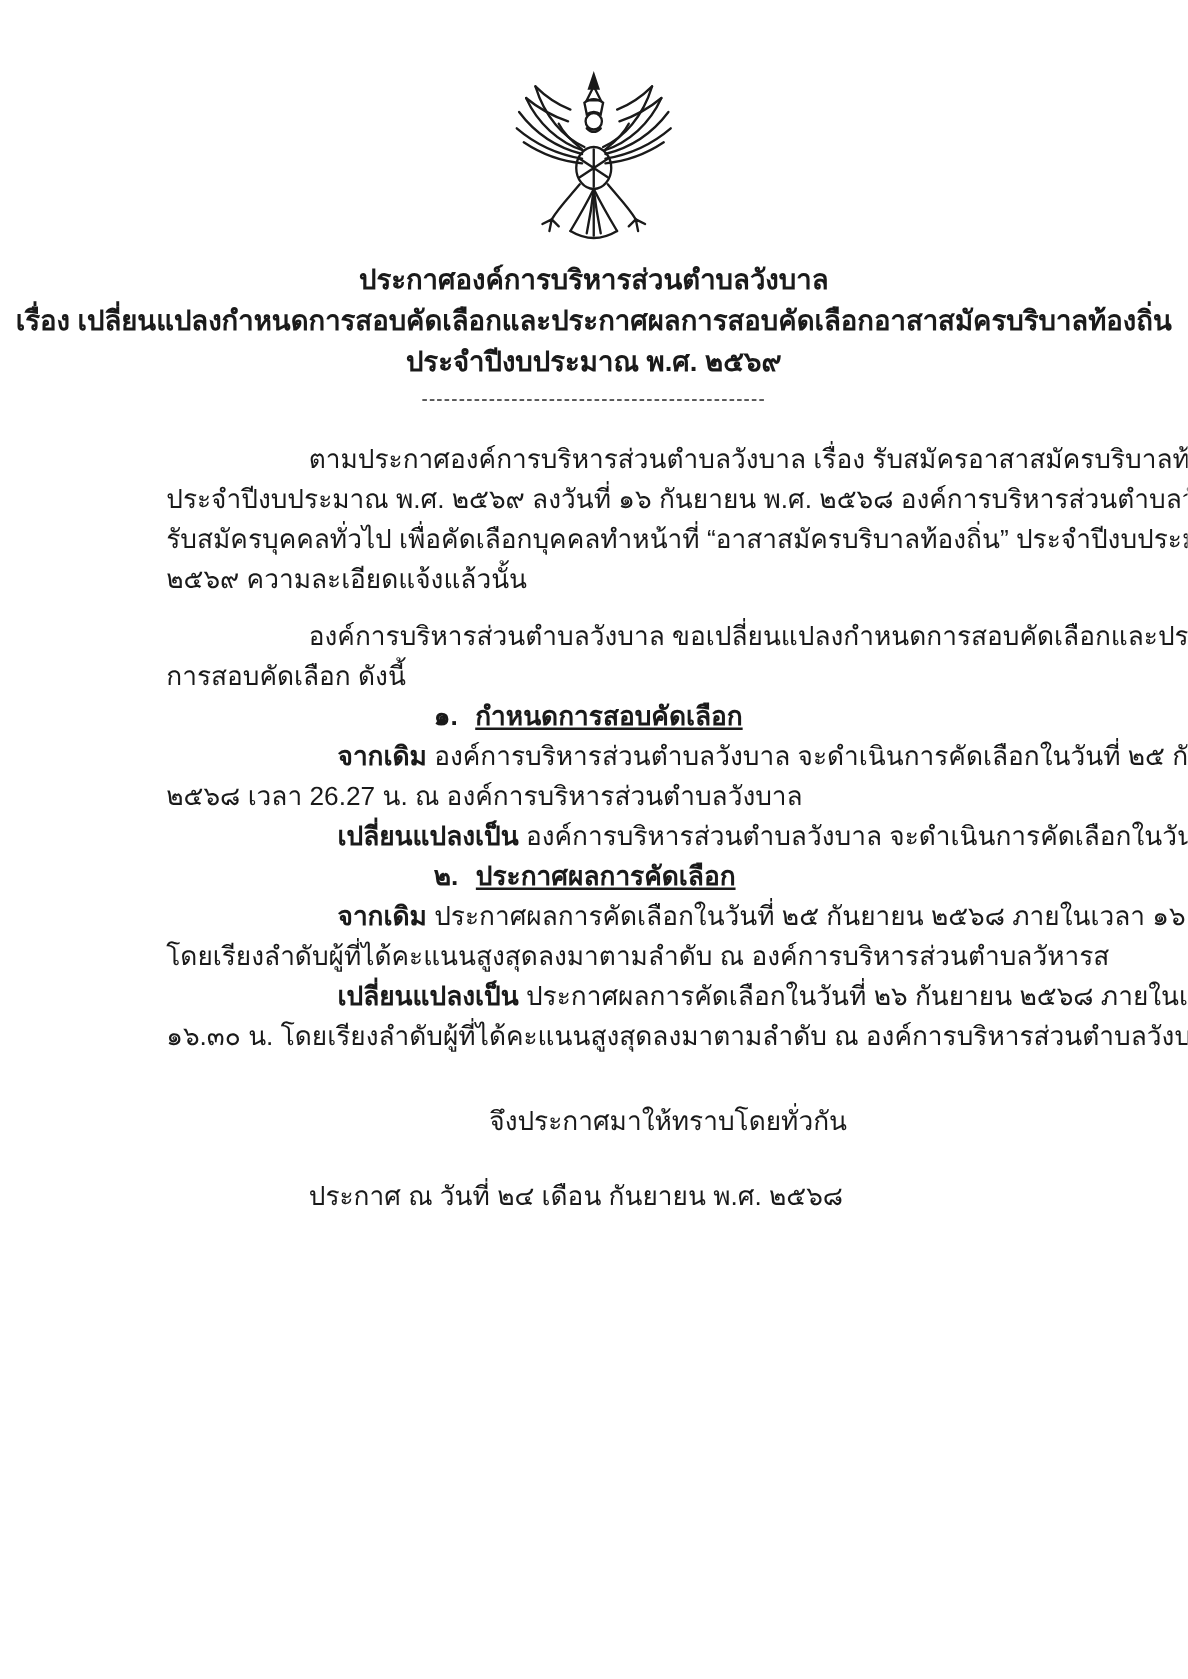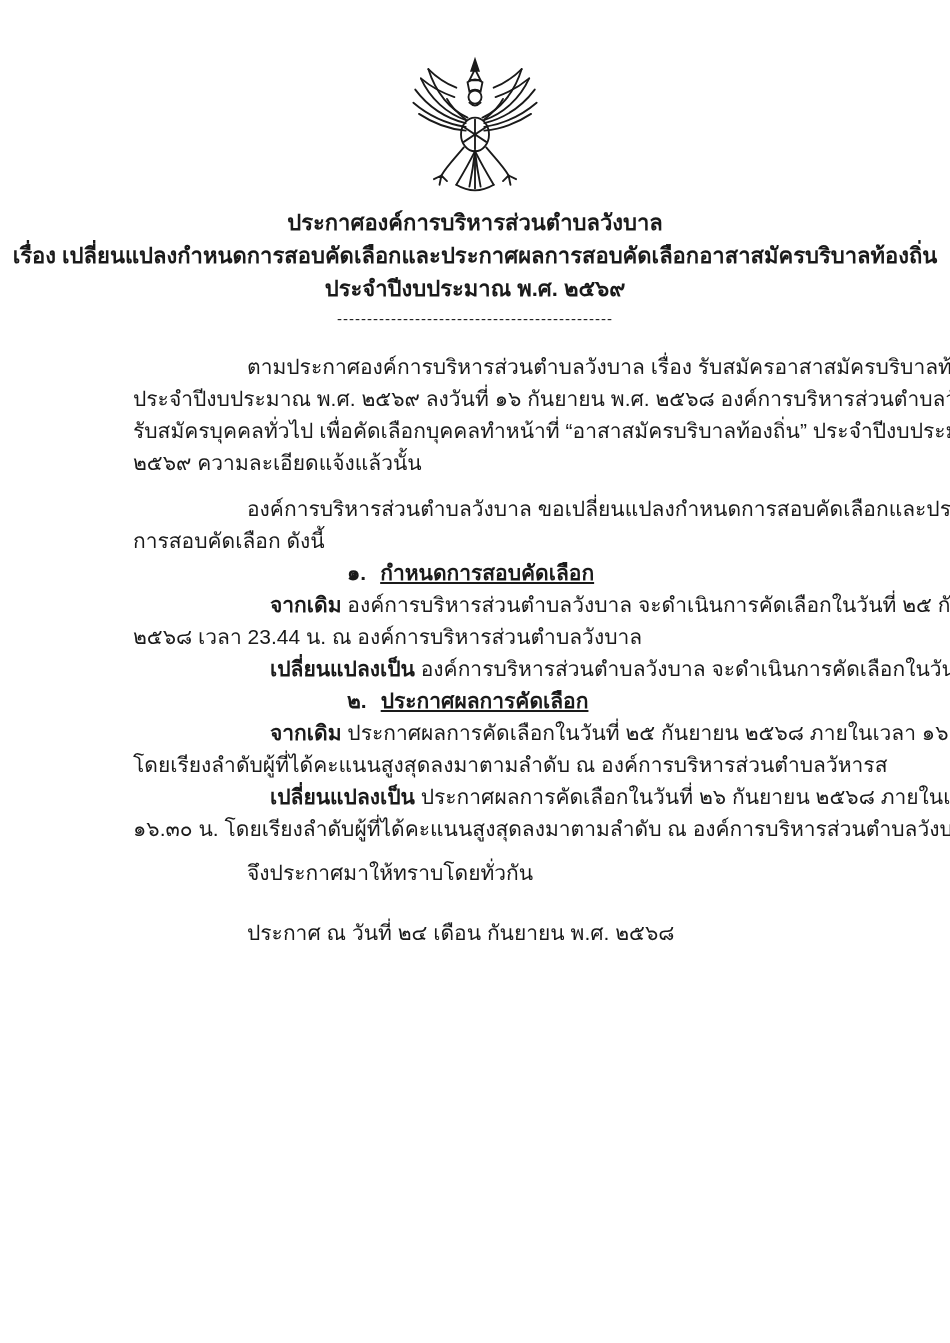--- a/index.html
+++ b/index.html
@@ -18,21 +18,21 @@
   .divider { text-align:center; font-size:15px; letter-spacing:1px; line-height:20px; margin-top:4px; color:#222; }
   .content { margin:22px 128px 0 133px; font-size:21px; line-height:32px; }
   .line { white-space:nowrap; }
   .indent { text-indent:114px; }
   .indent2 { text-indent:137px; }
   .sec-heading { text-indent:107px; font-weight:bold; }
   .sec-heading .num { display:inline-block; margin-right:14px; }
   .sec-heading .head { text-decoration:underline; }
   .lbl { font-weight:bold; }
   .block-gap { margin-top:14px; }
-  .closing-line { margin-top:12px; text-indent:114px; }
+  .closing-line { margin-top:36px; text-indent:114px;text-align:center; }
   .announce-line { margin-top:28px; text-indent:114px; }
   .sign-block { width:340px; margin:18px 0 0 430px; text-align:center; }
   .sign-block .sig-svg { height:62px; }
   .sign-name { font-size:21px; line-height:30px; margin-top:6px; }
   .sign-title { font-size:21px; line-height:30px; }
 </style>
 </head>
 <body>
 
 <div class="page">
@@ -106,21 +106,21 @@
       <div class="line">การสอบคัดเลือก ดังนี้</div>
     </div>
 
     <div class="sec-heading">
       <span class="num">๑.</span><span class="head">กำหนดการสอบคัดเลือก</span>
     </div>
     <div>
       <div class="line indent2">
         <span class="lbl">จากเดิม</span><span> องค์การบริหารส่วนตำบลวังบาล จะดำเนินการคัดเลือกในวันที่ ๒๕ กันยายน</span>
       </div>
-      <div class="line">๒๕๖๘ เวลา 23.44 น. ณ องค์การบริหารส่วนตำบลวังบาล</div>
+      <div class="line">๒๕๖๘ เวลา 26.27 น. ณ องค์การบริหารส่วนตำบลวังบาล</div>
       <div class="line indent2">
         <span class="lbl">เปลี่ยนแปลงเป็น</span><span> องค์การบริหารส่วนตำบลวังบาล จะดำเนินการคัดเลือกในวันที่ ๒๖</span>
       </div>
     </div>
 
     <div class="sec-heading">
       <span class="num">๒.</span><span class="head">ประกาศผลการคัดเลือก</span>
     </div>
     <div>
       <div class="line indent2">

